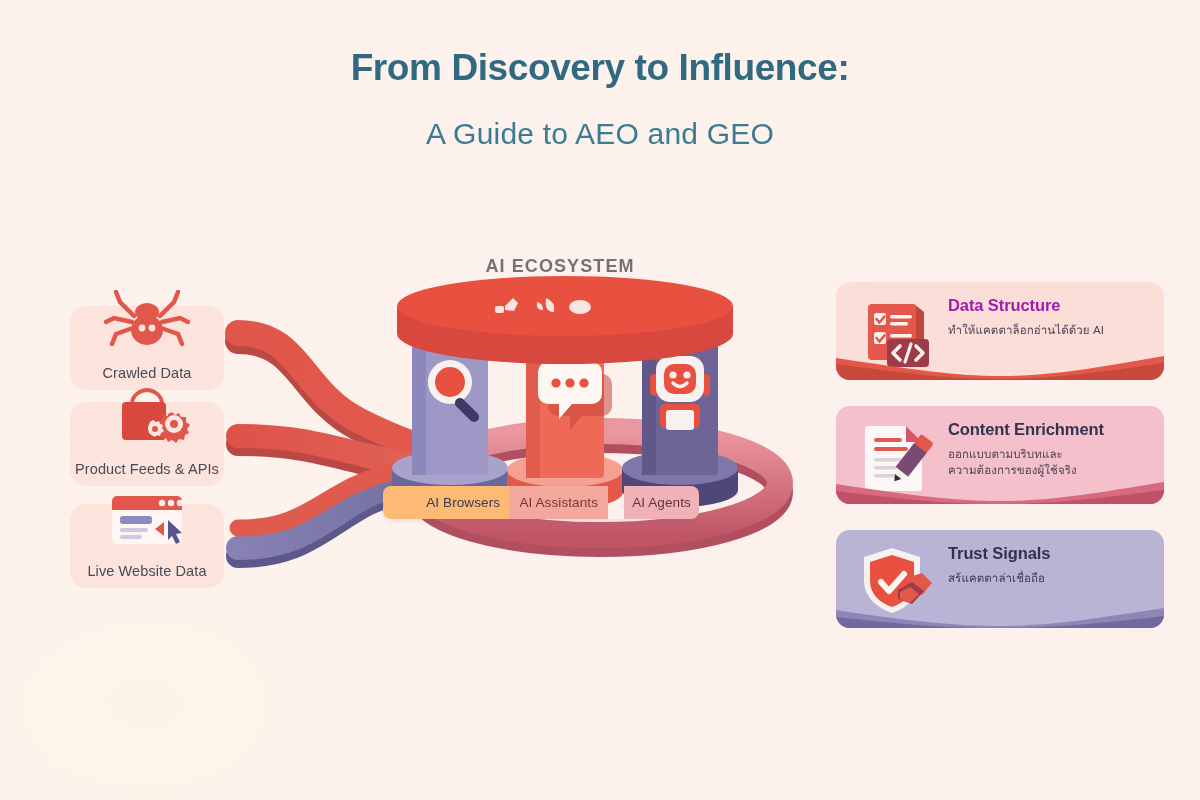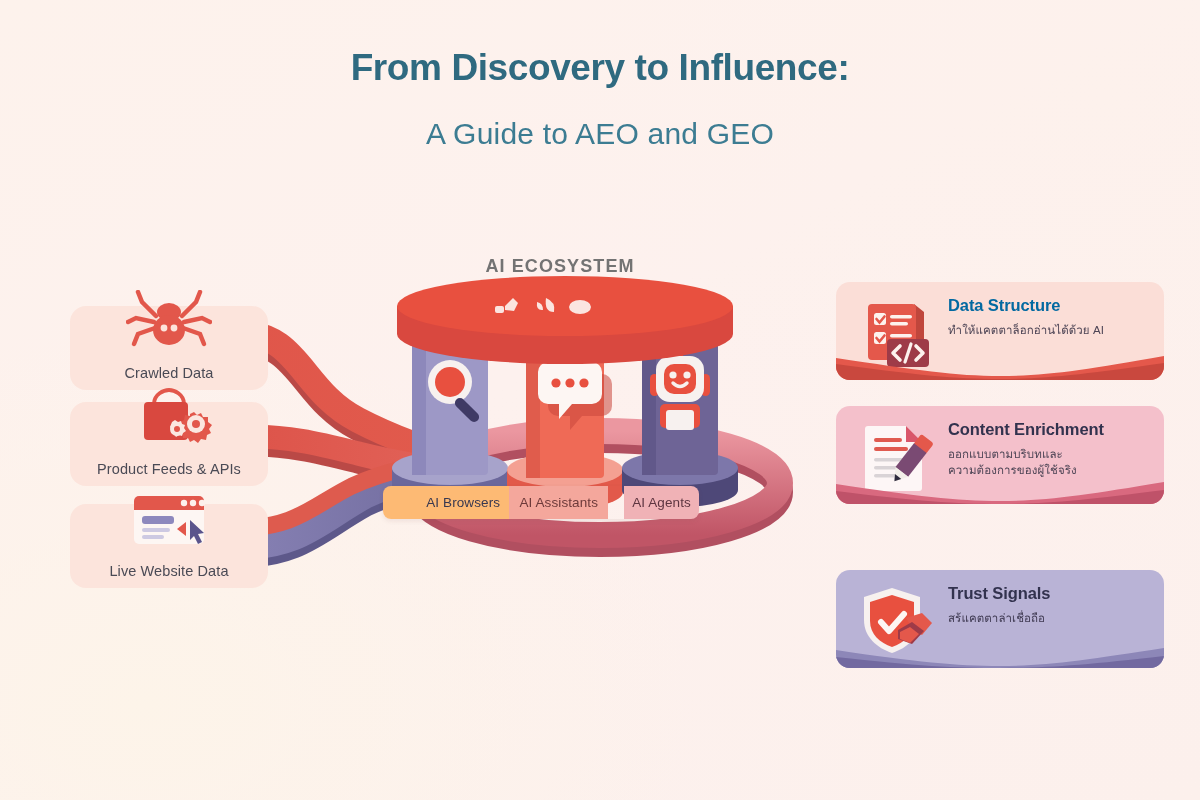--- a/index.html
+++ b/index.html
@@ -57,21 +57,21 @@
     text-align: center;
     font-size: 18px;
     font-weight: bold;
     color: #737373;
     letter-spacing: 1.1px;
   }
 
   
   .src-card {
     position: absolute;
-    width: 198px;
+    width: 154px;
     height: 84px;
     border-radius: 16px;
     background: #fce4dc;
     display: flex;
     align-items: flex-end;
     justify-content: center;
     padding-bottom: 9px;
   }
   .src-label {
     font-size: 14.5px;
@@ -126,41 +126,41 @@
   .pcard {
     position: absolute;
     left: 836px;
     width: 328px;
     height: 98px;
     border-radius: 14px;
     overflow: hidden;
   }
   #pcard-0 { top: 282px; background: #fbded7; }
   #pcard-1 { top: 406px; background: #f4c0cb; }
-  #pcard-2 { top: 530px; background: #b9b3d6; margin-top: 40px; }
+  #pcard-2 { top: 530px; background: #b9b3d6; }
 
   .pcard-wave { position: absolute; left: 0; bottom: 0; width: 328px; height: 30px; }
 
   .pcard-icon {
     position: absolute;
     left: 18px;
     top: 14px;
     width: 84px;
     height: 72px;
   }
   .pcard-text {
     position: absolute;
     left: 112px;
     top: 14px;
     width: 206px;
   }
   .pcard-title {
     font-size: 16.5px;
     font-weight: bold;
-    color: #0369a1;
+    color: #a21caf;
     line-height: 1.2;
     letter-spacing: -0.1px;
   }
   .pcard-desc {
     margin-top: 6px;
     font-size: 11.5px;
     color: #4d4455;
     line-height: 1.45;
     letter-spacing: 0.1px;
   }

